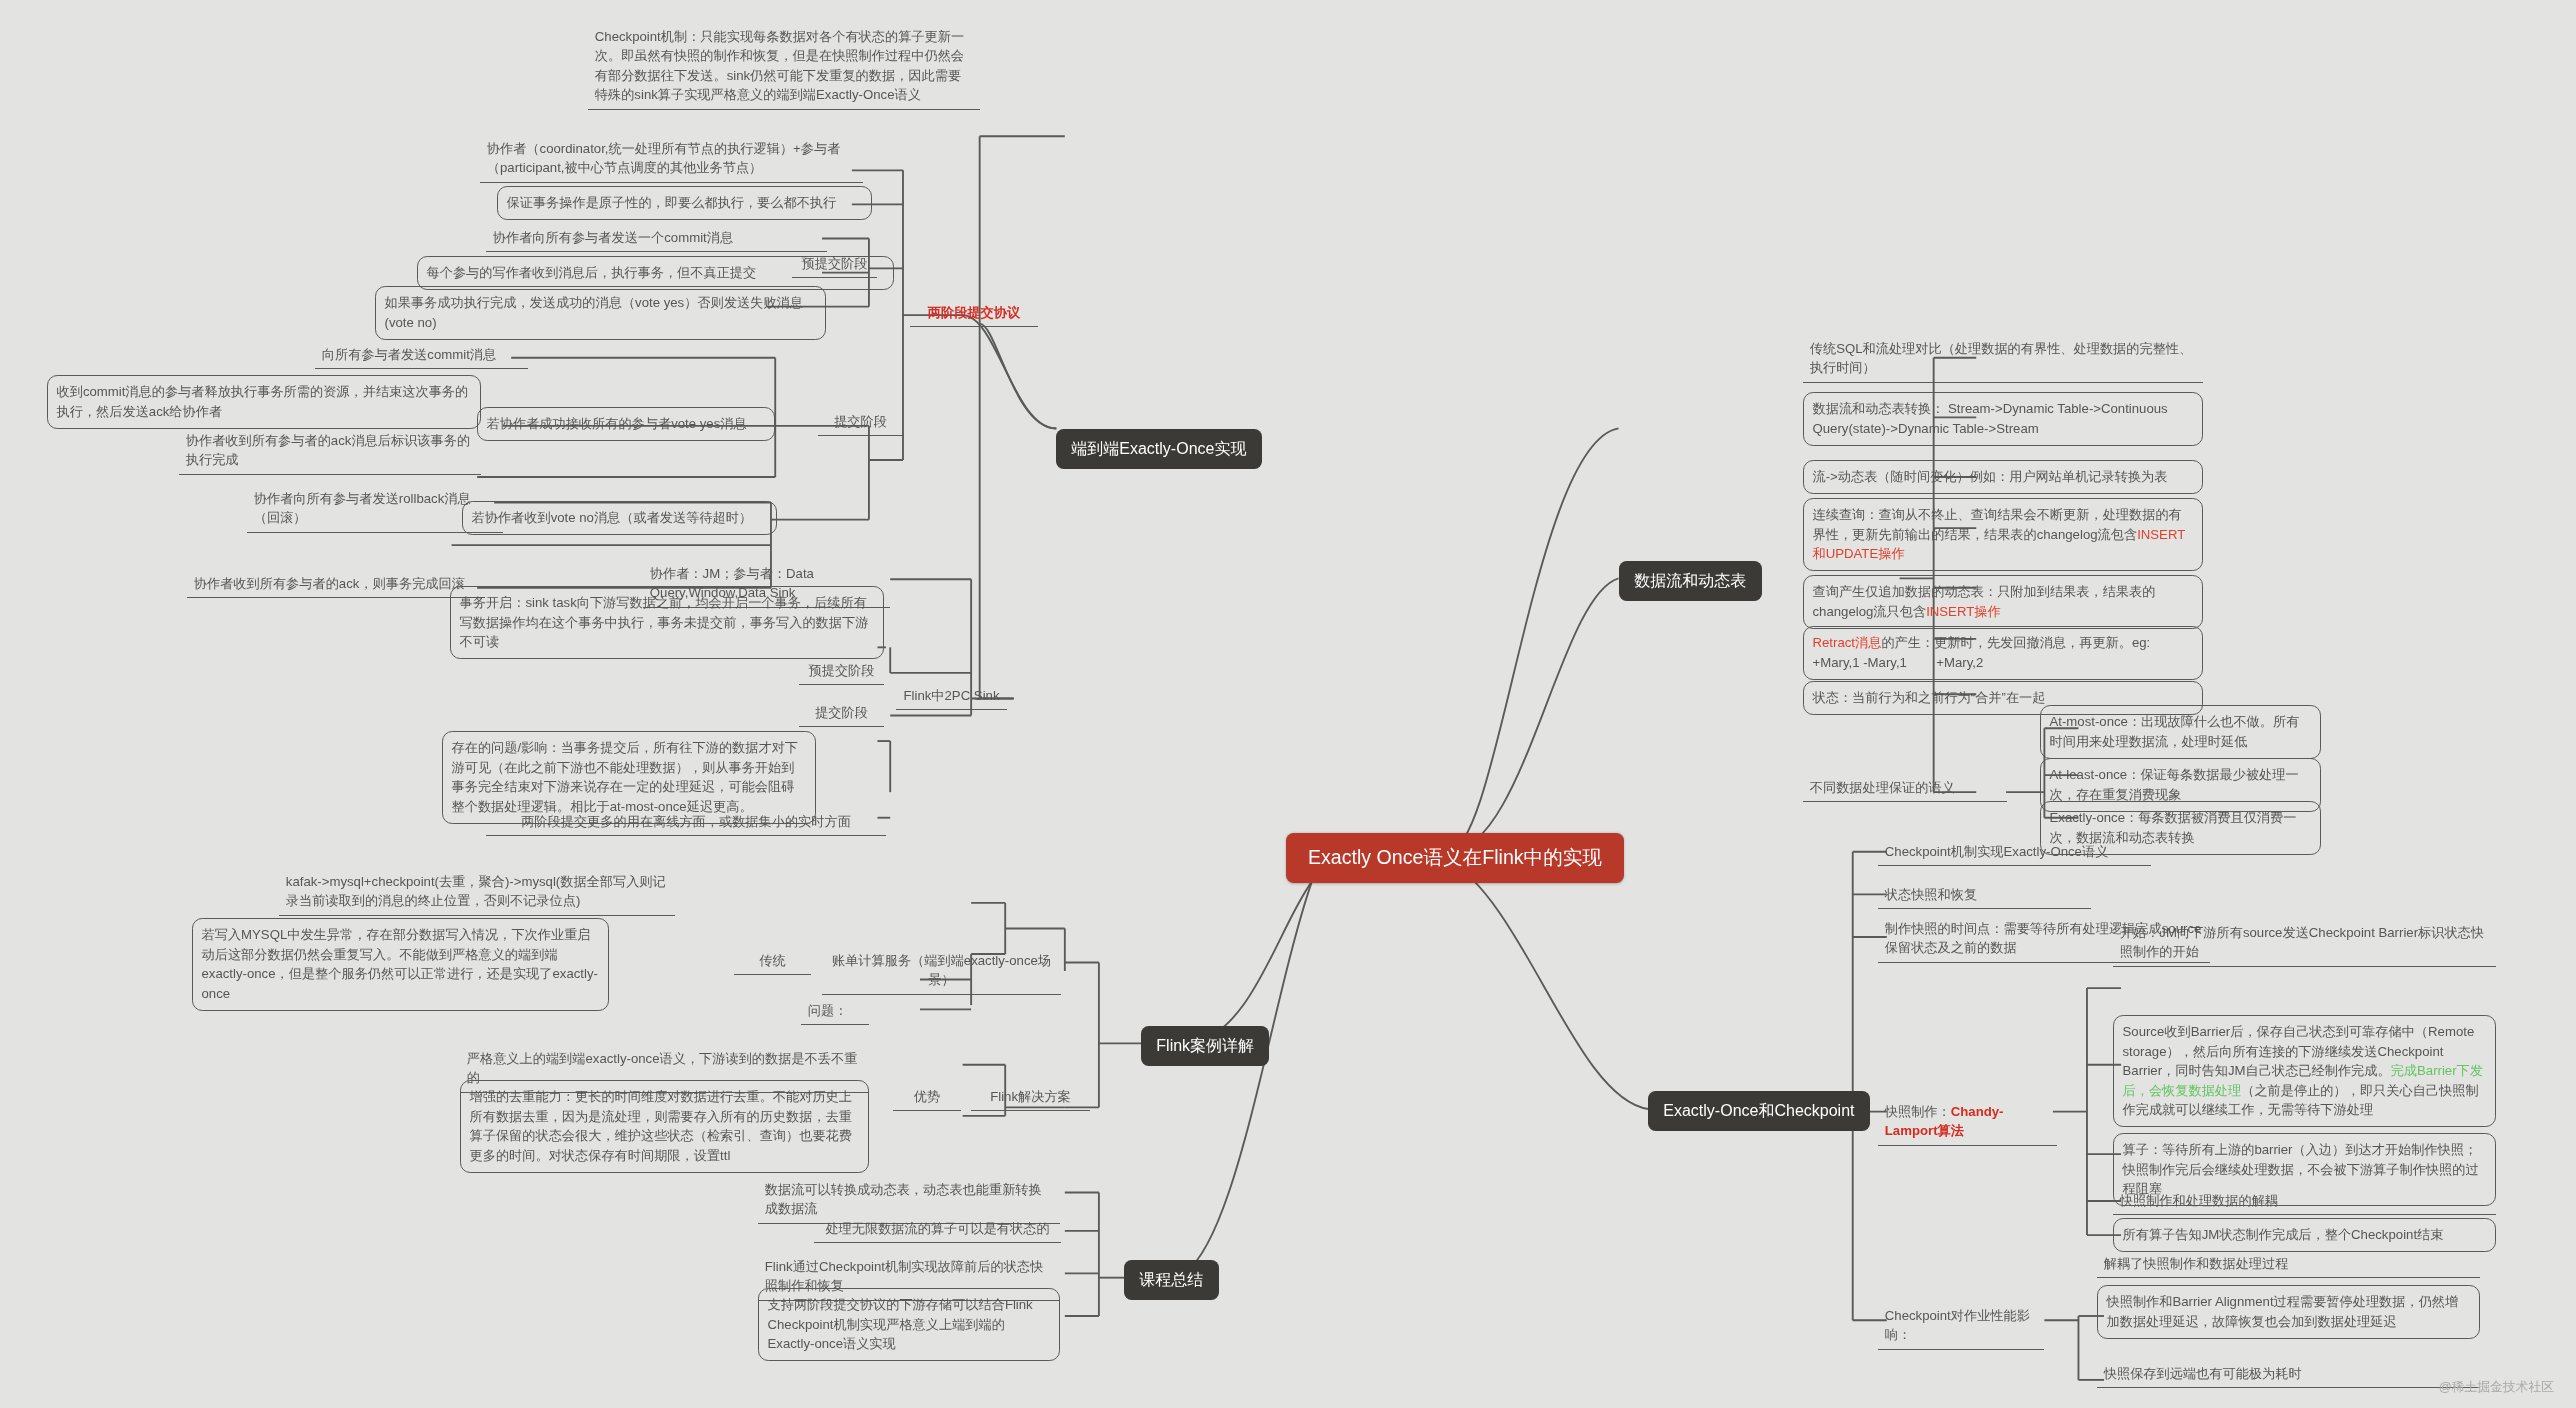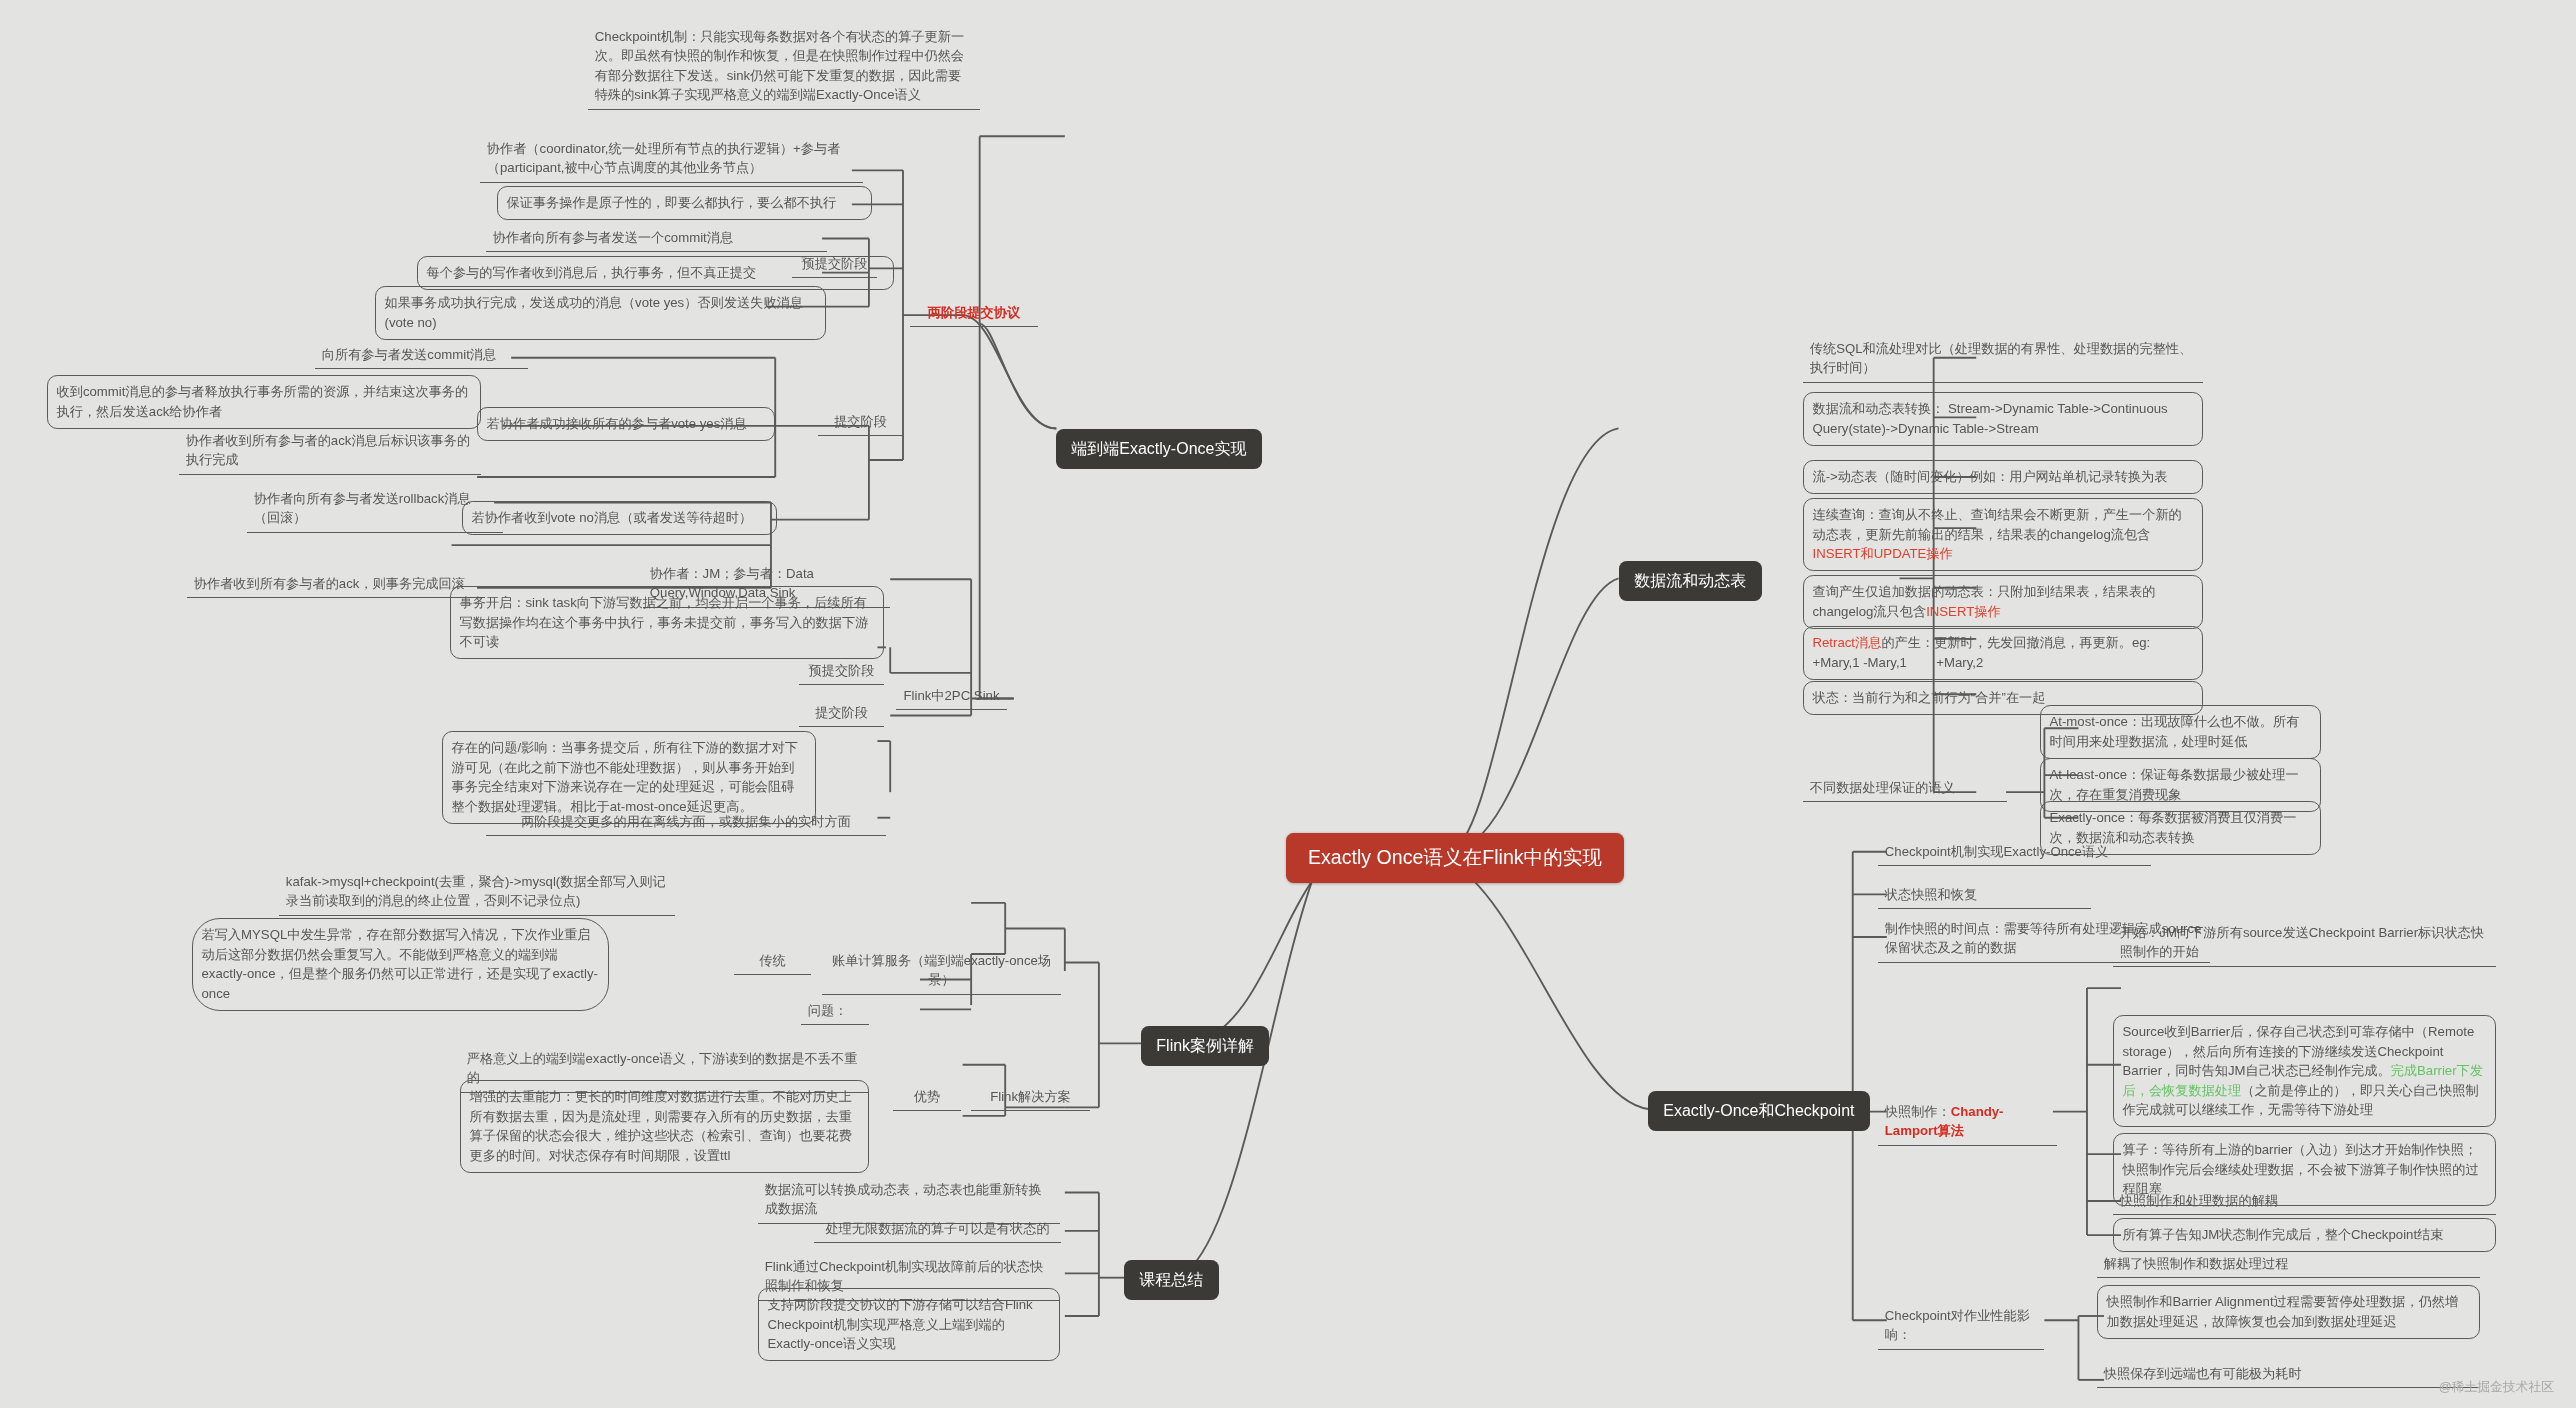--- a/index.html
+++ b/index.html
@@ -224,40 +224,40 @@
   <div class="node boxed" style="left:450px;top:586px;width:434px;">事务开启：sink task向下游写数据之前，均会开启一个事务，后续所有写数据操作均在这个事务中执行，事务未提交前，事务写入的数据下游不可读</div>
 
   <div class="node leaf" style="left:799px;top:700px;width:85px;text-align:center;">提交阶段</div>
   <div class="node boxed" style="left:442px;top:731px;width:374px;">存在的问题/影响：当事务提交后，所有往下游的数据才对下游可见（在此之前下游也不能处理数据），则从事务开始到事务完全结束对下游来说存在一定的处理延迟，可能会阻碍整个数据处理逻辑。相比于at-most-once延迟更高。</div>
   <div class="node leaf" style="left:486px;top:809px;width:400px;text-align:center;">两阶段提交更多的用在离线方面，或数据集小的实时方面</div>
 
   <div class="node leaf" style="left:1803px;top:336px;width:400px;">传统SQL和流处理对比（处理数据的有界性、处理数据的完整性、执行时间）</div>
   <div class="node boxed" style="left:1803px;top:392px;width:400px;">数据流和动态表转换： Stream-&gt;Dynamic Table-&gt;Continuous Query(state)-&gt;Dynamic Table-&gt;Stream</div>
   <div class="node boxed" style="left:1803px;top:460px;width:400px;">流-&gt;动态表（随时间变化）例如：用户网站单机记录转换为表</div>
 
-  <div class="node boxed" style="left:1803px;top:498px;width:400px;"><span>连续查询：查询从不终止、查询结果会不断更新，产生一个新的动态表，更新先前输出的结果，结果表的changelog流包含</span><span class="redtxt">INSERT和UPDATE操作</span></div>
+  <div class="node boxed" style="left:1803px;top:498px;width:400px;"><span>连续查询：查询从不终止、查询结果会不断更新，处理数据的有界性，更新先前输出的结果，结果表的changelog流包含</span><span class="redtxt">INSERT和UPDATE操作</span></div>
 
   <div class="node boxed" style="left:1803px;top:575px;width:400px;"><span>查询产生仅追加数据的动态表：只附加到结果表，结果表的changelog流只包含</span><span class="redtxt">INSERT操作</span></div>
 
   <div class="node boxed" style="left:1803px;top:626px;width:400px;"><span class="redtxt">Retract消息</span><span>的产生：更新时，先发回撤消息，再更新。eg: +Mary,1 -Mary,1        +Mary,2</span></div>
 
   <div class="node boxed" style="left:1803px;top:681px;width:400px;">状态：当前行为和之前行为“合并”在一起</div>
 
   <div class="node leaf" style="left:1803px;top:775px;width:204px;">不同数据处理保证的语义</div>
 
   <div class="node boxed" style="left:2040px;top:705px;width:281px;">At-most-once：出现故障什么也不做。所有时间用来处理数据流，处理时延低</div>
   <div class="node boxed" style="left:2040px;top:758px;width:281px;">At-least-once：保证每条数据最少被处理一次，存在重复消费现象</div>
   <div class="node boxed" style="left:2040px;top:801px;width:281px;">Exactly-once：每条数据被消费且仅消费一次，数据流和动态表转换</div>
 
   <div class="node leaf" style="left:734px;top:948px;width:77px;text-align:center;">传统</div>
   <div class="node leaf" style="left:822px;top:948px;width:239px;text-align:center;">账单计算服务（端到端exactly-once场景）</div>
   <div class="node leaf" style="left:279px;top:869px;width:396px;">kafak-&gt;mysql+checkpoint(去重，聚合)-&gt;mysql(数据全部写入则记录当前读取到的消息的终止位置，否则不记录位点)</div>
 
   <div class="node leaf" style="left:801px;top:998px;width:68px;">问题：</div>
-  <div class="node boxed" style="left:192px;top:918px;width:417px;border-radius:28px;">若写入MYSQL中发生异常，存在部分数据写入情况，下次作业重启动后这部分数据仍然会重复写入。不能做到严格意义的端到端exactly-once，但是整个服务仍然可以正常进行，还是实现了exactly-once</div>
+  <div class="node boxed" style="left:192px;top:918px;width:417px;">若写入MYSQL中发生异常，存在部分数据写入情况，下次作业重启动后这部分数据仍然会重复写入。不能做到严格意义的端到端exactly-once，但是整个服务仍然可以正常进行，还是实现了exactly-once</div>
 
   <div class="node leaf" style="left:971px;top:1084px;width:119px;text-align:center;">Flink解决方案</div>
   <div class="node leaf" style="left:893px;top:1084px;width:68px;text-align:center;">优势</div>
   <div class="node leaf" style="left:460px;top:1046px;width:409px;">严格意义上的端到端exactly-once语义，下游读到的数据是不丢不重的</div>
   <div class="node boxed" style="left:460px;top:1080px;width:409px;">增强的去重能力：更长的时间维度对数据进行去重。不能对历史上所有数据去重，因为是流处理，则需要存入所有的历史数据，去重算子保留的状态会很大，维护这些状态（检索引、查询）也要花费更多的时间。对状态保存有时间期限，设置ttl</div>
 
   <div class="node leaf" style="left:1878px;top:839px;width:273px;">Checkpoint机制实现Exactly-Once语义</div>
   <div class="node leaf" style="left:1878px;top:882px;width:213px;">状态快照和恢复</div>
   <div class="node leaf" style="left:1878px;top:916px;width:332px;">制作快照的时间点：需要等待所有处理逻辑完成source保留状态及之前的数据</div>
 

